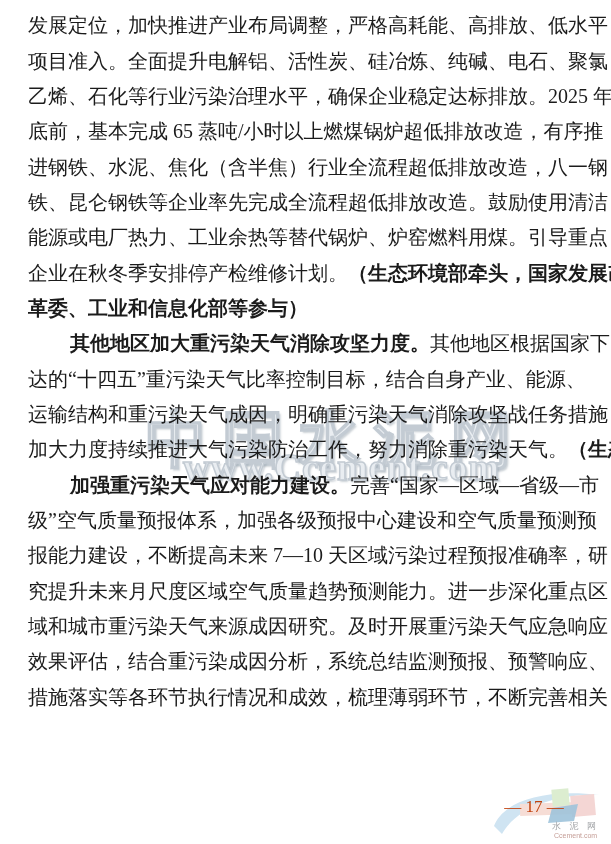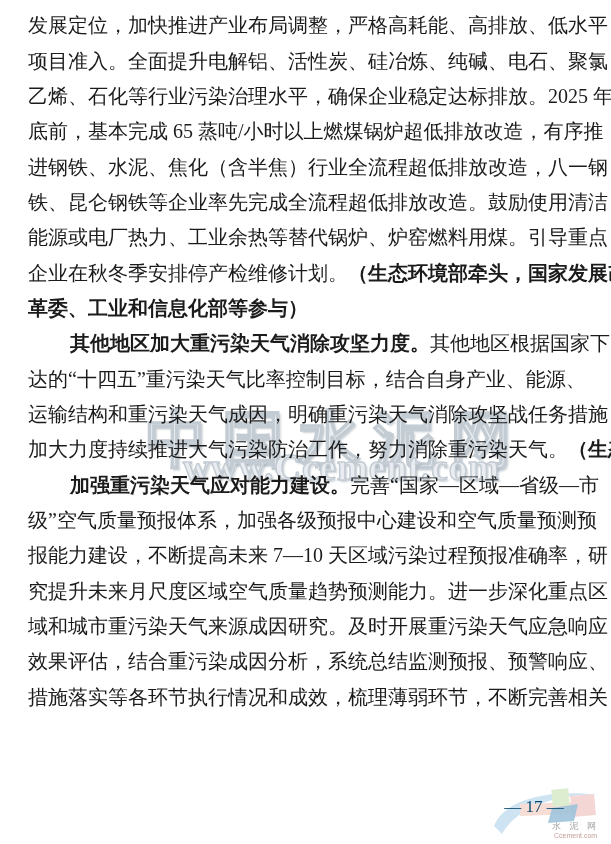--- a/index.html
+++ b/index.html
@@ -90,21 +90,21 @@
     font-family: "Liberation Sans", sans-serif;
   }
   .pagenum {
     position: absolute;
     left: 486px;
     top: 796px;
     width: 96px;
     text-align: center;
     font-size: 17px;
     line-height: 22px;
-    color: #0c4a6e;
+    color: #c2410c;
     z-index: 3;
     font-family: "Liberation Serif", "DejaVu Serif", serif;
   }
 </style>
 </head>
 <body>
 
 <div class="page">
 
   <div class="watermark">

